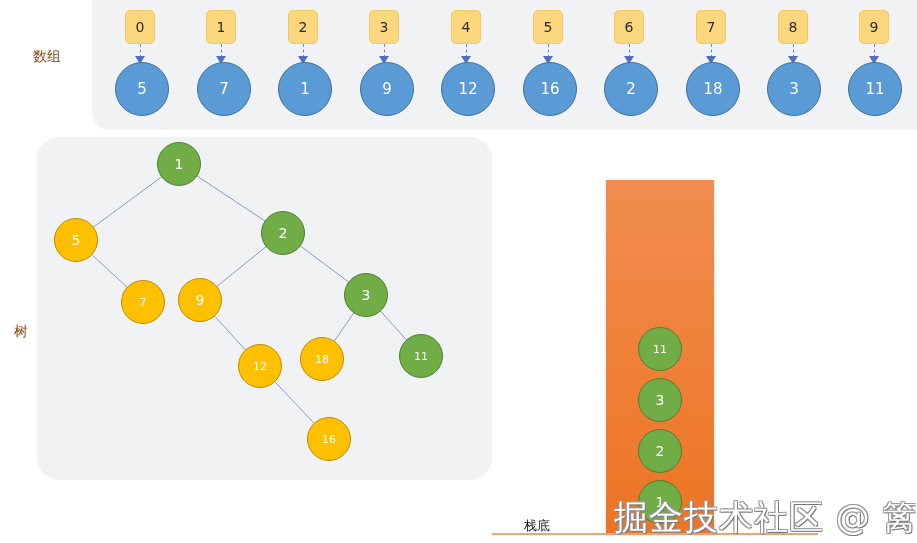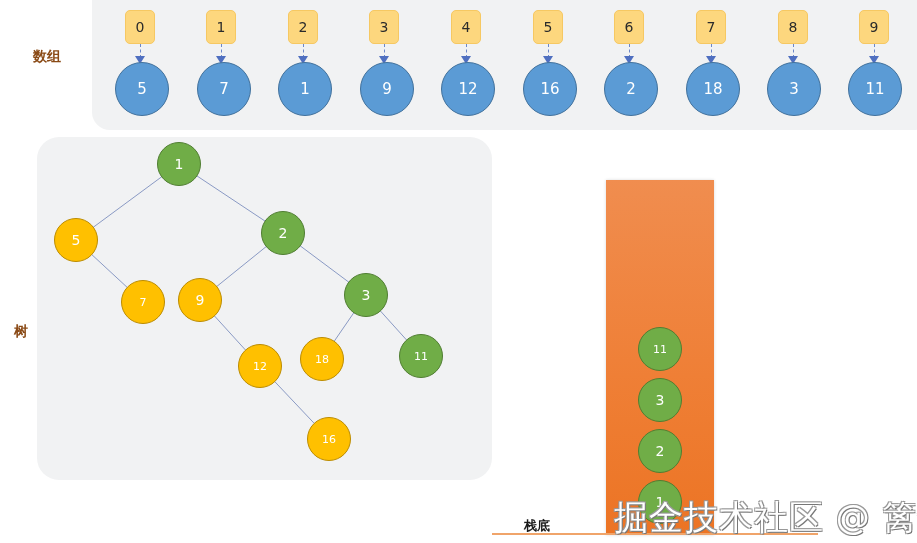--- a/index.html
+++ b/index.html
@@ -1,20 +1,20 @@
 <!DOCTYPE html>
 <html><head>
 <meta charset="utf-8">
 <style>
   html,body{margin:0;padding:0;}
   body{width:917px;height:543px;position:relative;background:#ffffff;overflow:hidden;font-family:"DejaVu Sans",sans-serif;}
   .panel{position:absolute;background:#f1f2f3;}
   #array-panel{left:92px;top:-20px;width:840px;height:150px;border-radius:18px;}
   #tree-panel{left:37px;top:137px;width:455px;height:343px;border-radius:22px;}
-  .label{position:absolute;color:#8a4a16;font-weight:bold;font-size:14px;}
+  .label{position:absolute;color:#8a4a16;font-weight:normal;font-size:14px;}
   .idx{position:absolute;width:30px;height:34px;background:#fdd77e;border-radius:5px;color:#2b2b2b;font-size:14px;display:flex;align-items:center;justify-content:center;box-sizing:border-box;border:1px solid #f6c862;}
   .arrow{position:absolute;width:0;border-left:1px dashed #6b86c8;}
   .arrowhead{position:absolute;width:0;height:0;border-left:5px solid transparent;border-right:5px solid transparent;border-top:8px solid #4f6fc0;}
   .node{position:absolute;border-radius:50%;display:flex;align-items:center;justify-content:center;color:#ffffff;box-sizing:border-box;}
   .arr-node{width:54px;height:54px;background:#5b9bd5;border:1px solid #41719c;font-size:15px;}
   .t-node{width:44px;height:44px;font-size:14px;}
   .green{background:#70ad47;border:1px solid #507e32;}
   .yellow{background:#ffc000;border:1px solid #bc8c00;}
   #edges{position:absolute;left:0;top:0;}
   #stack{position:absolute;left:606px;top:180px;width:108px;height:355px;background:linear-gradient(to bottom,#f08d4f 0%,#ef7f36 55%,#ec7424 100%);box-shadow:0 0 3px rgba(0,0,0,0.15);}

